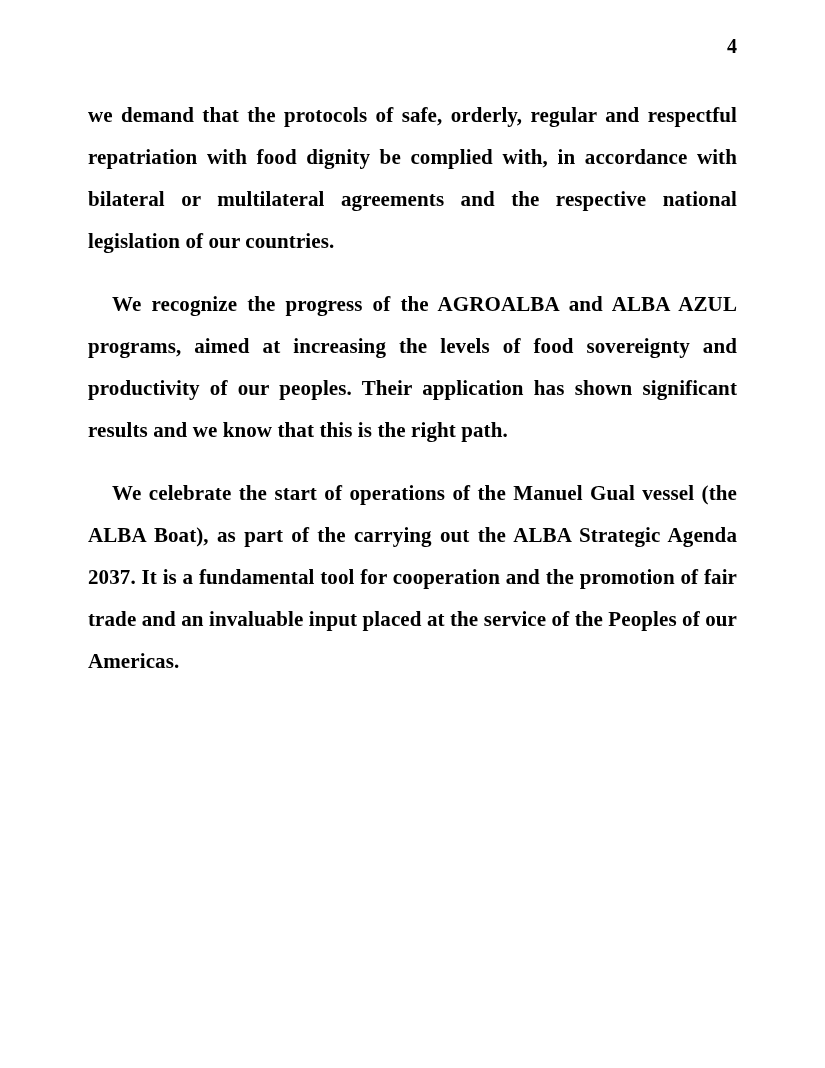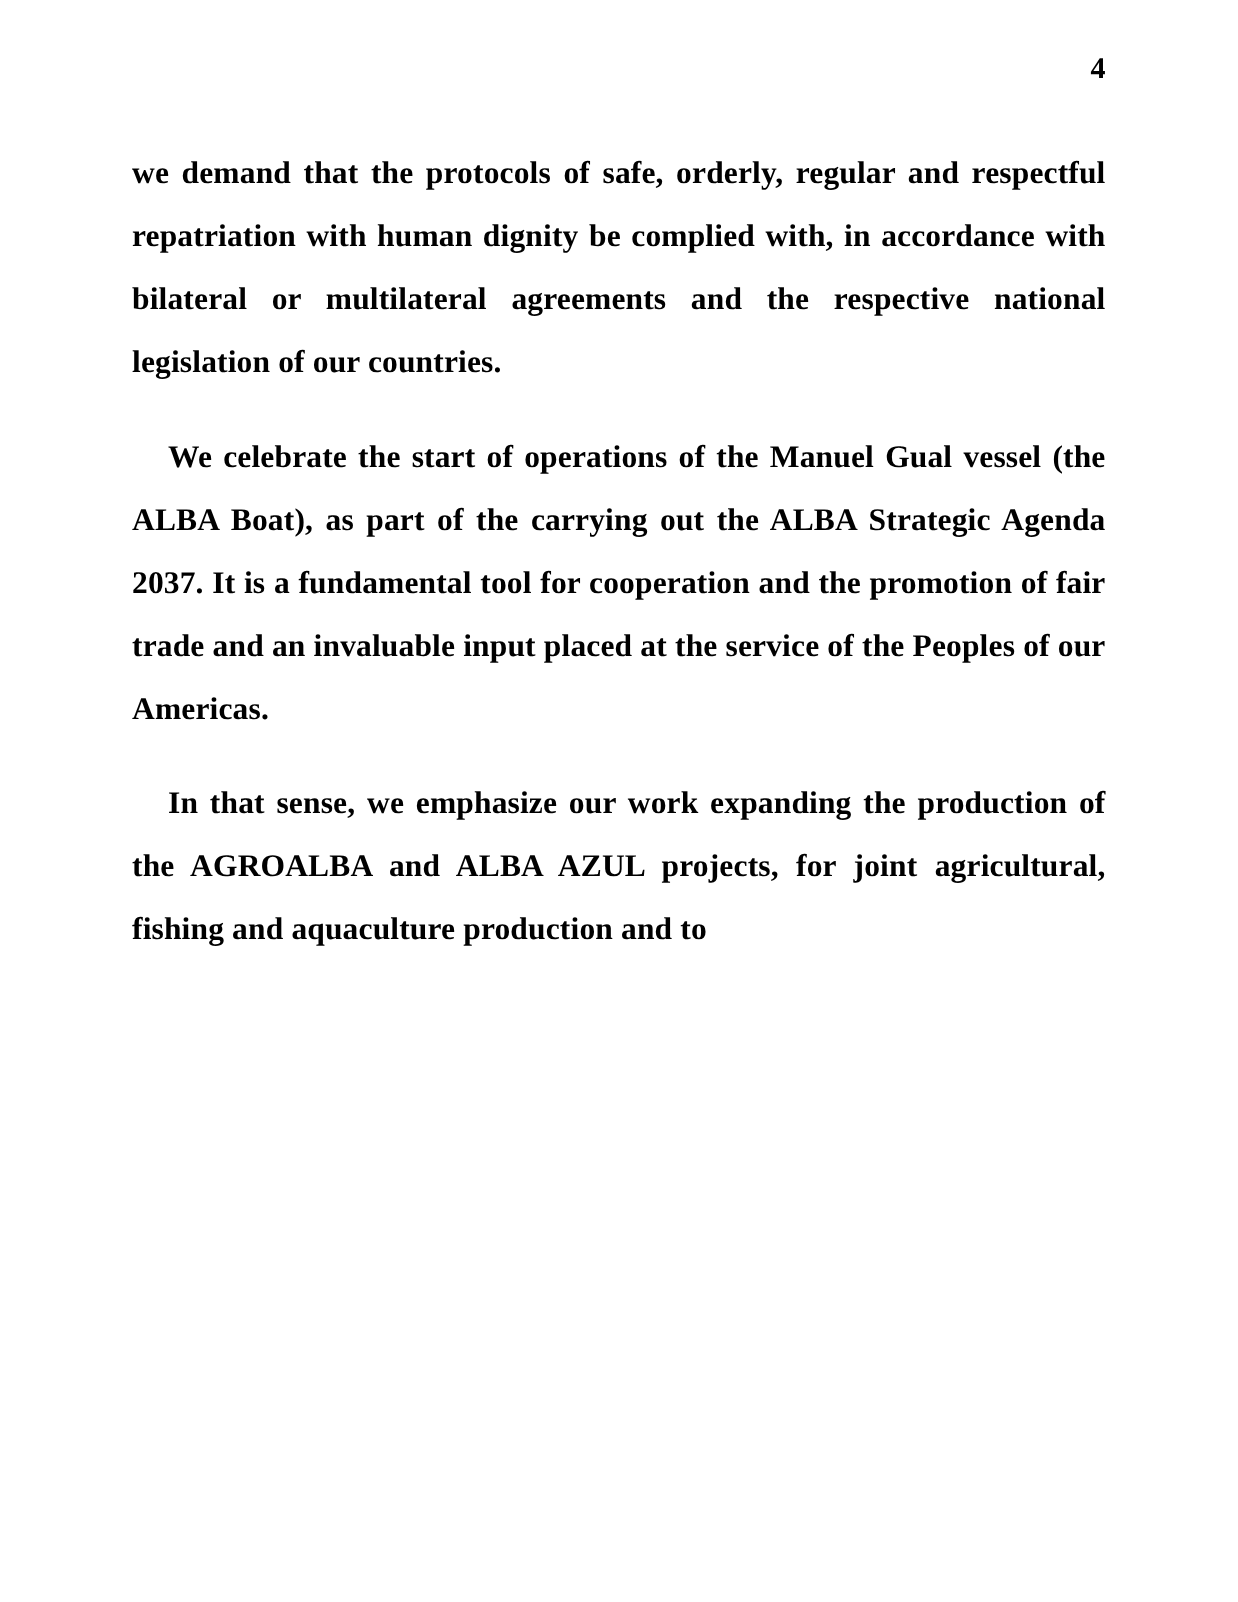--- a/index.html
+++ b/index.html
@@ -43,22 +43,22 @@
 </head>
 <body>
 
 <div class="page">
 
   <div class="page-header">
     <span>4</span>
   </div>
 
   <div class="doc-body">
-    <p class="no-indent">we demand that the protocols of safe, orderly, regular and respectful repatriation with human dignity be complied with, in accordance with bilateral or multilateral agreements and the respective national legislation of our countries.</p>
+    <p class="no-indent">we demand that the protocols of safe, orderly, regular and respectful repatriation with food dignity be complied with, in accordance with bilateral or multilateral agreements and the respective national legislation of our countries.</p>
 
+    <p class="indented">We recognize the progress of the AGROALBA and ALBA AZUL programs, aimed at increasing the levels of food sovereignty and productivity of our peoples. Their application has shown significant results and we know that this is the right path.</p>
 
     <p class="indented">We celebrate the start of operations of the Manuel Gual vessel (the ALBA Boat), as part of the carrying out the ALBA Strategic Agenda 2037. It is a fundamental tool for cooperation and the promotion of fair trade and an invaluable input placed at the service of the Peoples of our Americas.</p>
 
 
-    <p class="indented">In that sense, we emphasize our work expanding the production of the AGROALBA and ALBA AZUL projects, for joint agricultural, fishing and aquaculture production and to</p>
   </div>
 
 </div>
 
 </body></html>

